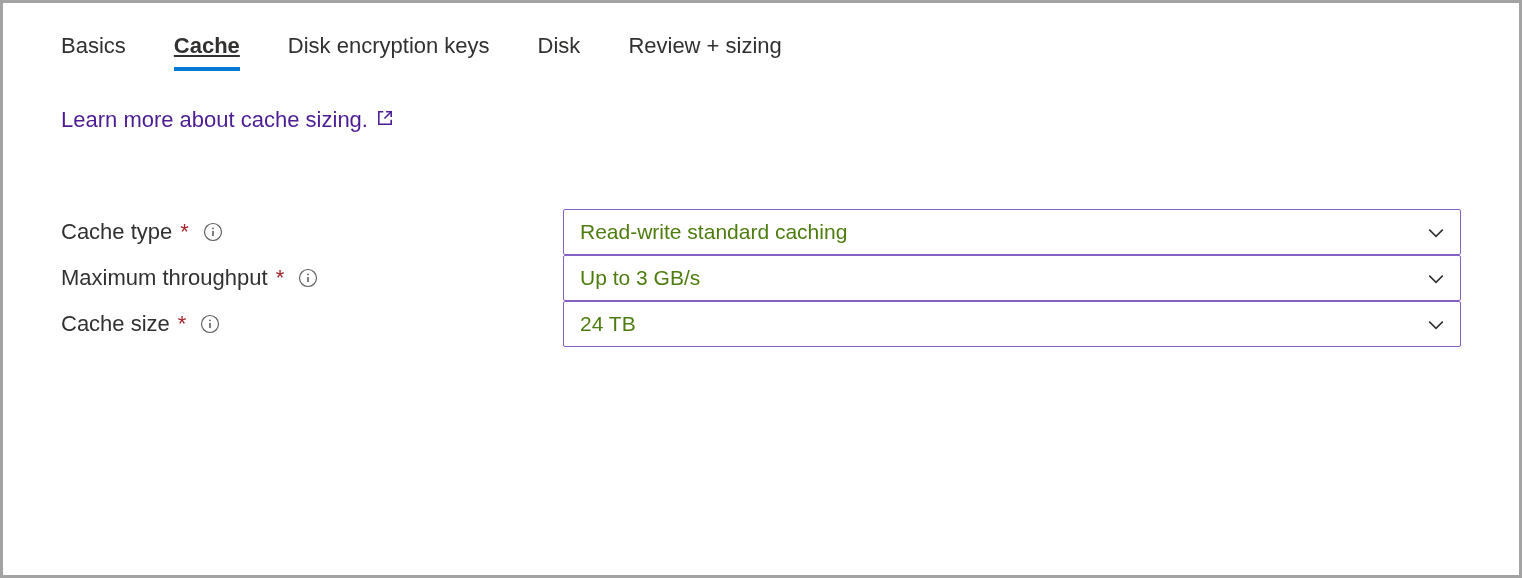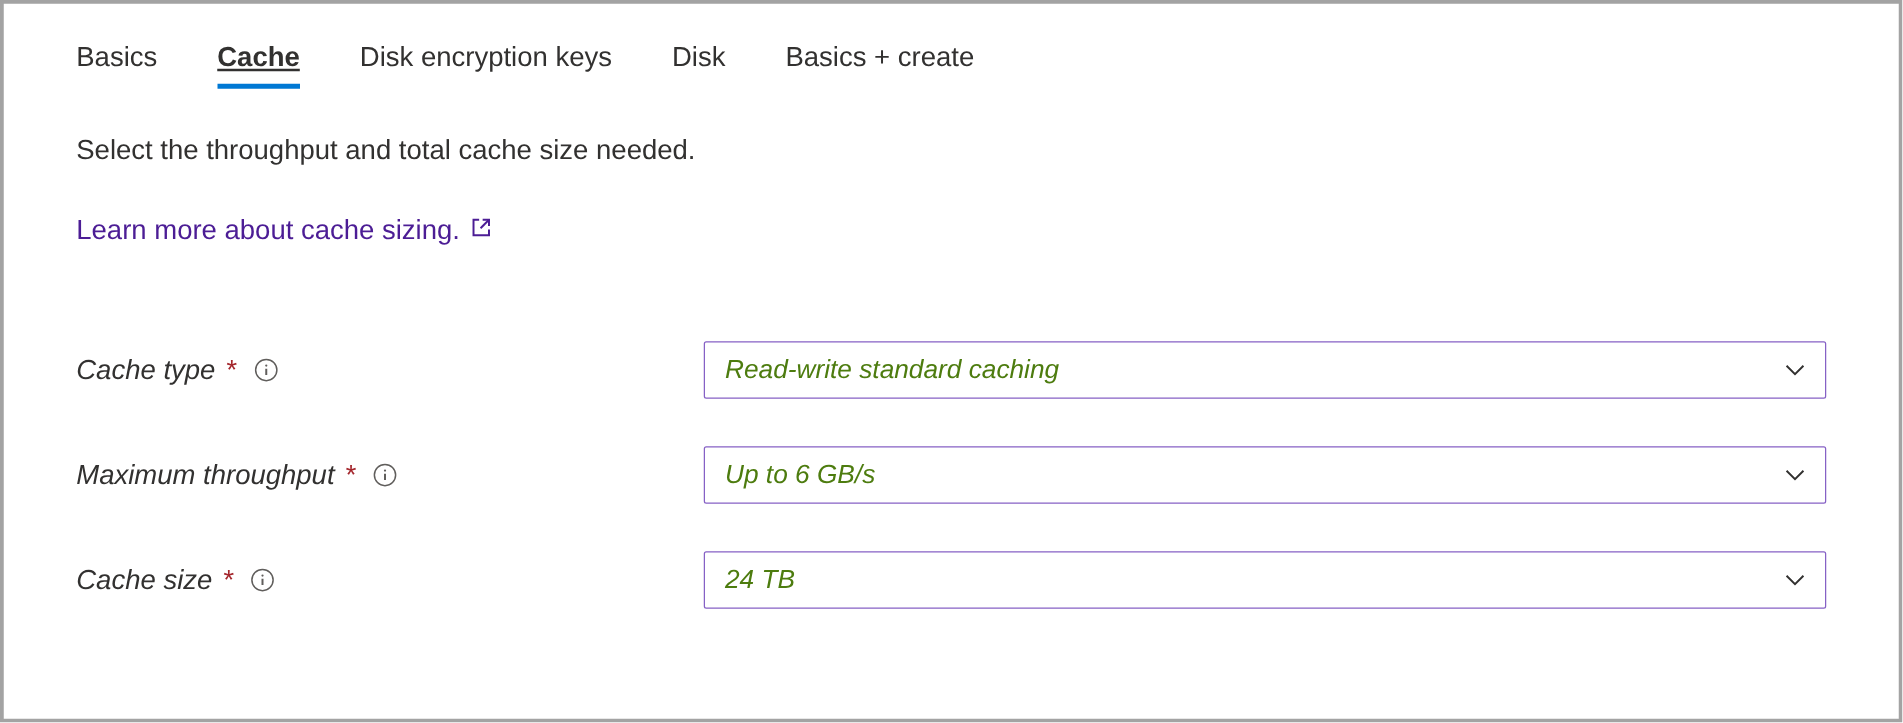--- a/index.html
+++ b/index.html
@@ -52,22 +52,20 @@
       margin-bottom: 76px;
     }
     .learn-more svg {
       width: 18px;
       height: 18px;
       flex-shrink: 0;
     }
     .form-rows {
       display: flex;
       flex-direction: column;
-      gap: 38px;
-      font-style: italic;
     }
     .form-row {
       display: flex;
       align-items: center;
     }
     .form-label-group {
       width: 502px;
       display: flex;
       align-items: center;
       gap: 6px;
@@ -123,24 +121,23 @@
 </head>
 <body>
 
 <div class="container">
 
   <div class="tabs">
     <div class="tab">Basics</div>
     <div class="tab active">Cache</div>
     <div class="tab">Disk encryption keys</div>
     <div class="tab">Disk</div>
-    <div class="tab">Basics + create</div>
+    <div class="tab">Review + sizing</div>
   </div>
 
-  <div class="description">Select the throughput and total cache size needed.</div>
 
   <a class="learn-more">
     <span>Learn more about cache sizing.</span>
     <span>
       <svg viewBox="0 0 16 16" fill="none" stroke="currentColor" stroke-width="1.4">
         <path d="M6.5 2.5H2.5v11h11V9.5"></path>
         <path d="M9 2.5h4.5V7"></path>
         <path d="M13.5 2.5L7.5 8.5"></path>
       </svg>
     </span>
@@ -179,21 +176,21 @@
         <span class="info-icon">
           <svg viewBox="0 0 20 20" fill="none" stroke="currentColor" stroke-width="1.2">
             <circle cx="10" cy="10" r="8.5"></circle>
             <circle cx="10" cy="6.4" r="0.9" fill="currentColor" stroke="none"></circle>
             <line x1="10" y1="9" x2="10" y2="14" stroke-width="1.6"></line>
           </svg>
         </span>
       </div>
       <div class="select-wrapper">
         <div class="select">
-          <span>Up to 6 GB/s</span>
+          <span>Up to 3 GB/s</span>
         </div>
         <span class="chevron">
           <svg viewBox="0 0 16 16" fill="none" stroke="currentColor" stroke-width="1.4">
             <path d="M2 5l6 6 6-6"></path>
           </svg>
         </span>
       </div>
     </div>
 
     <div class="form-row">

